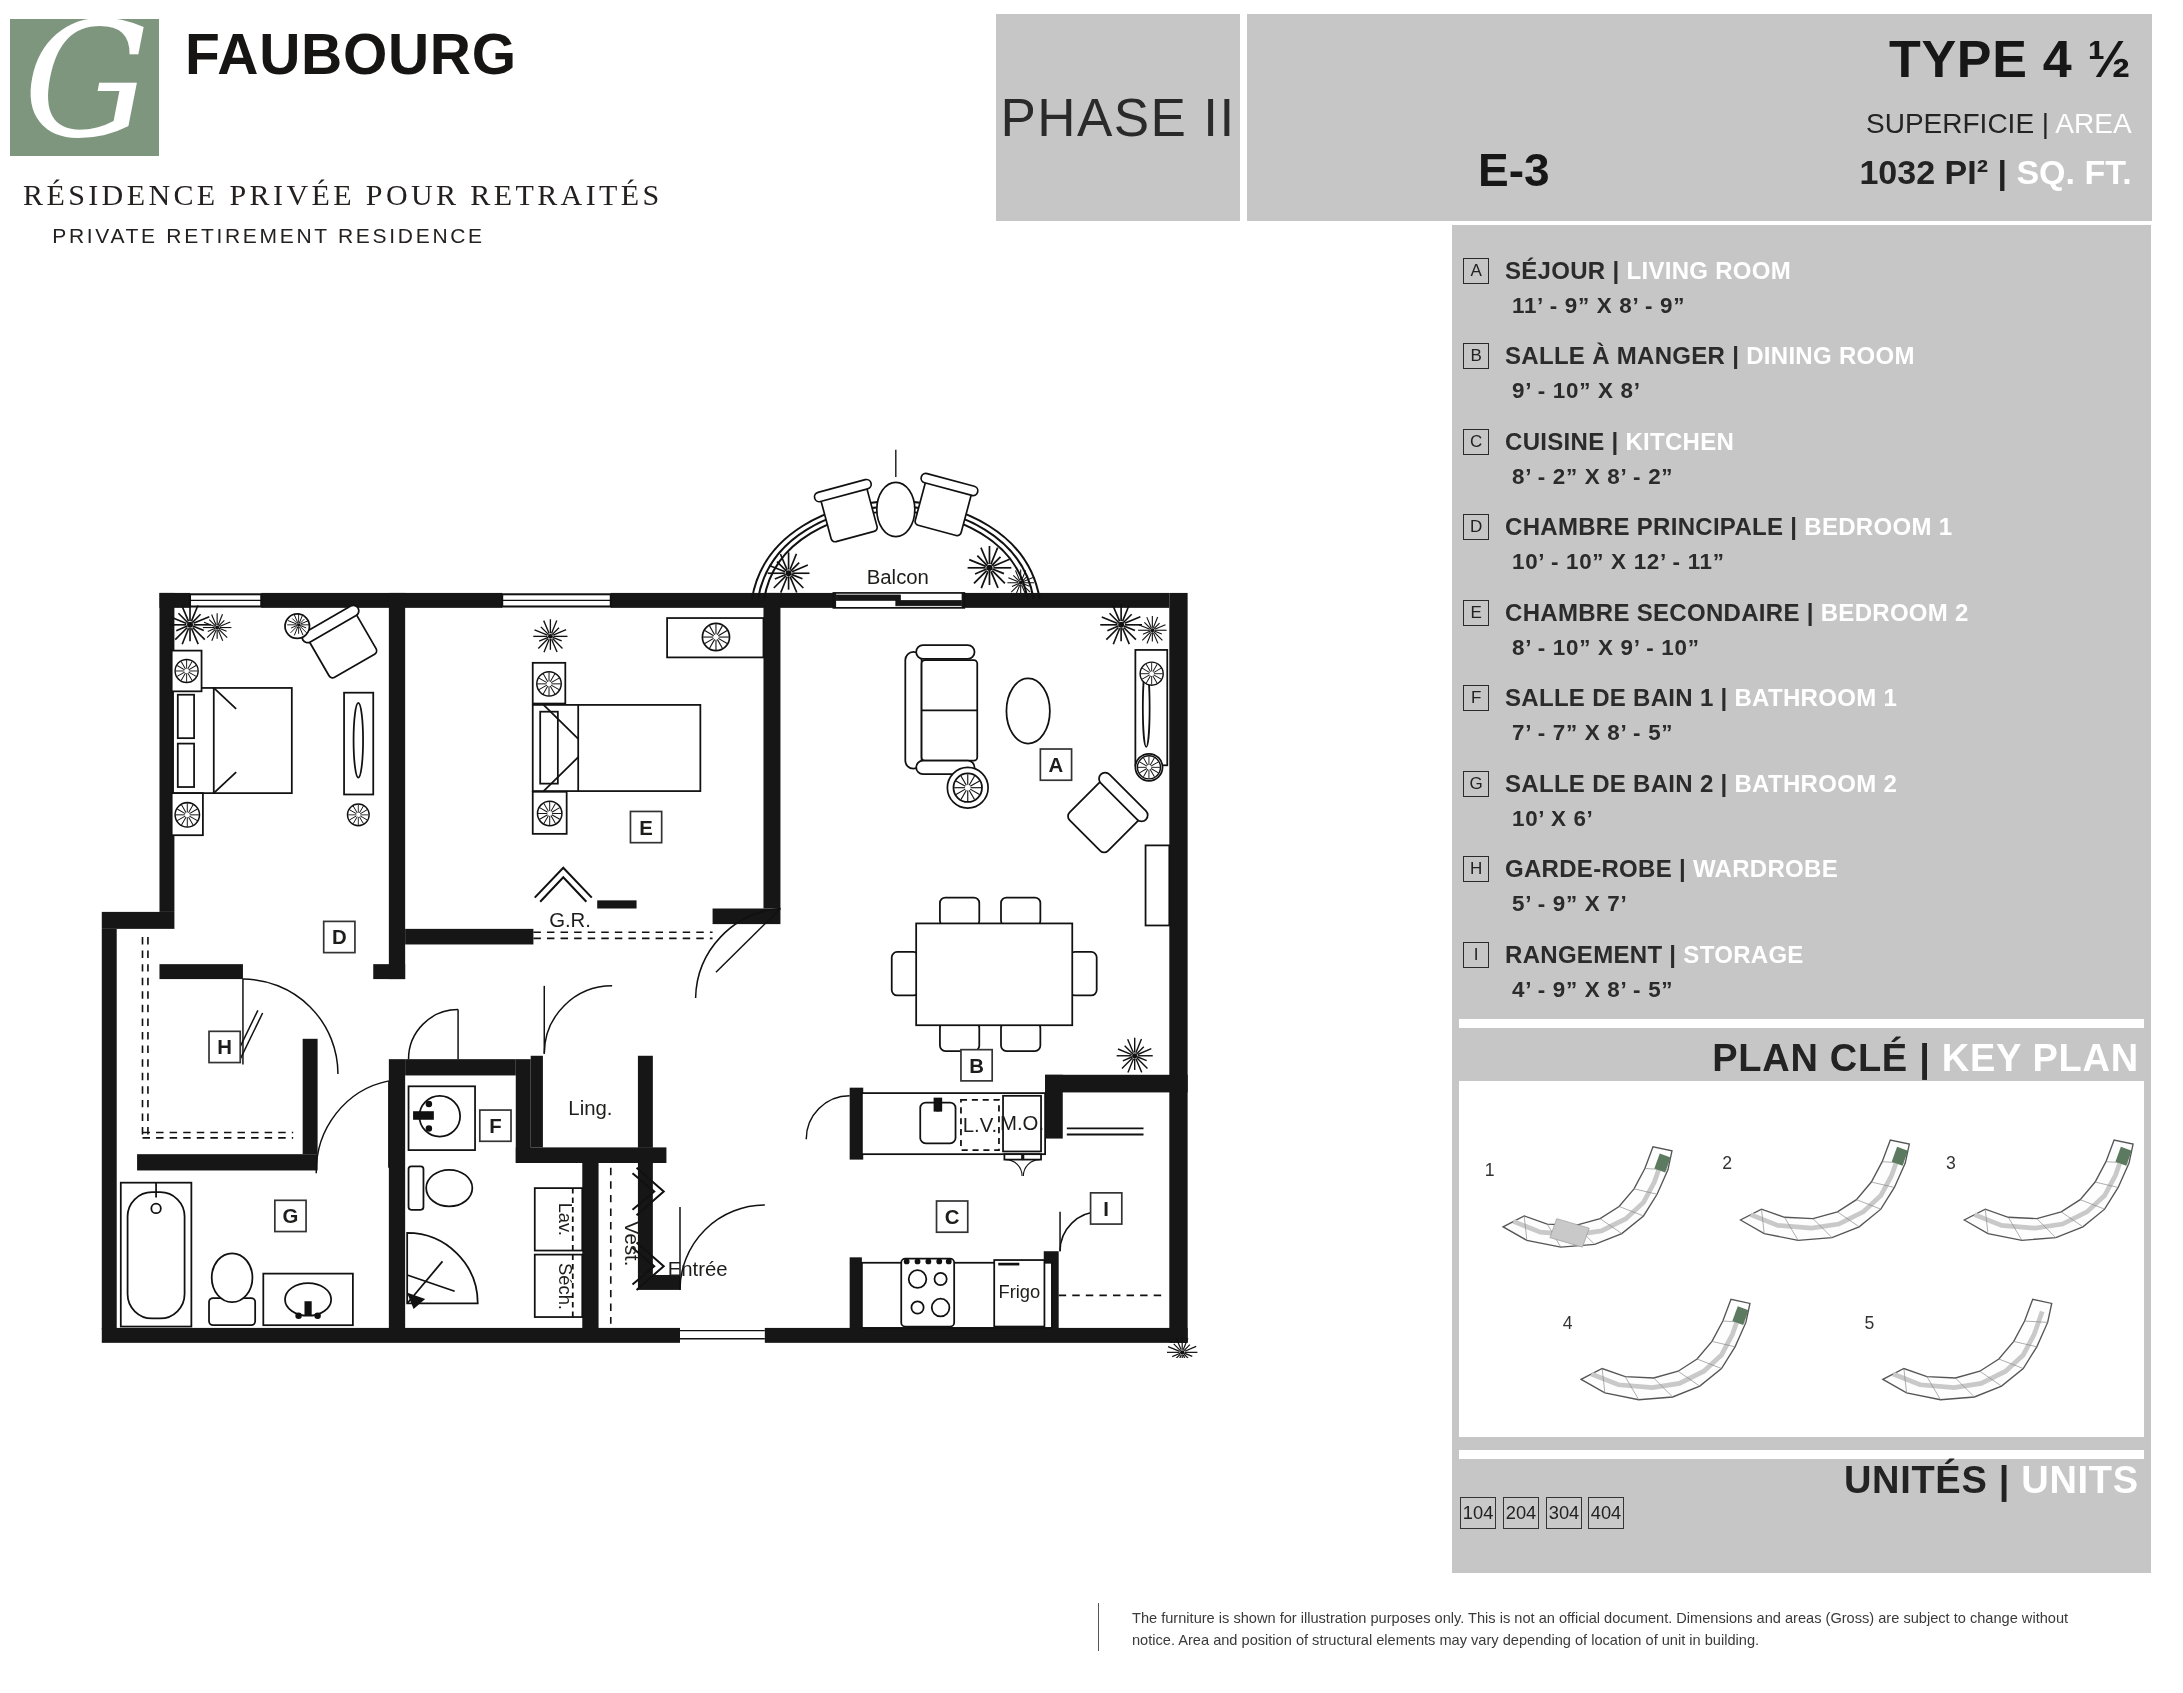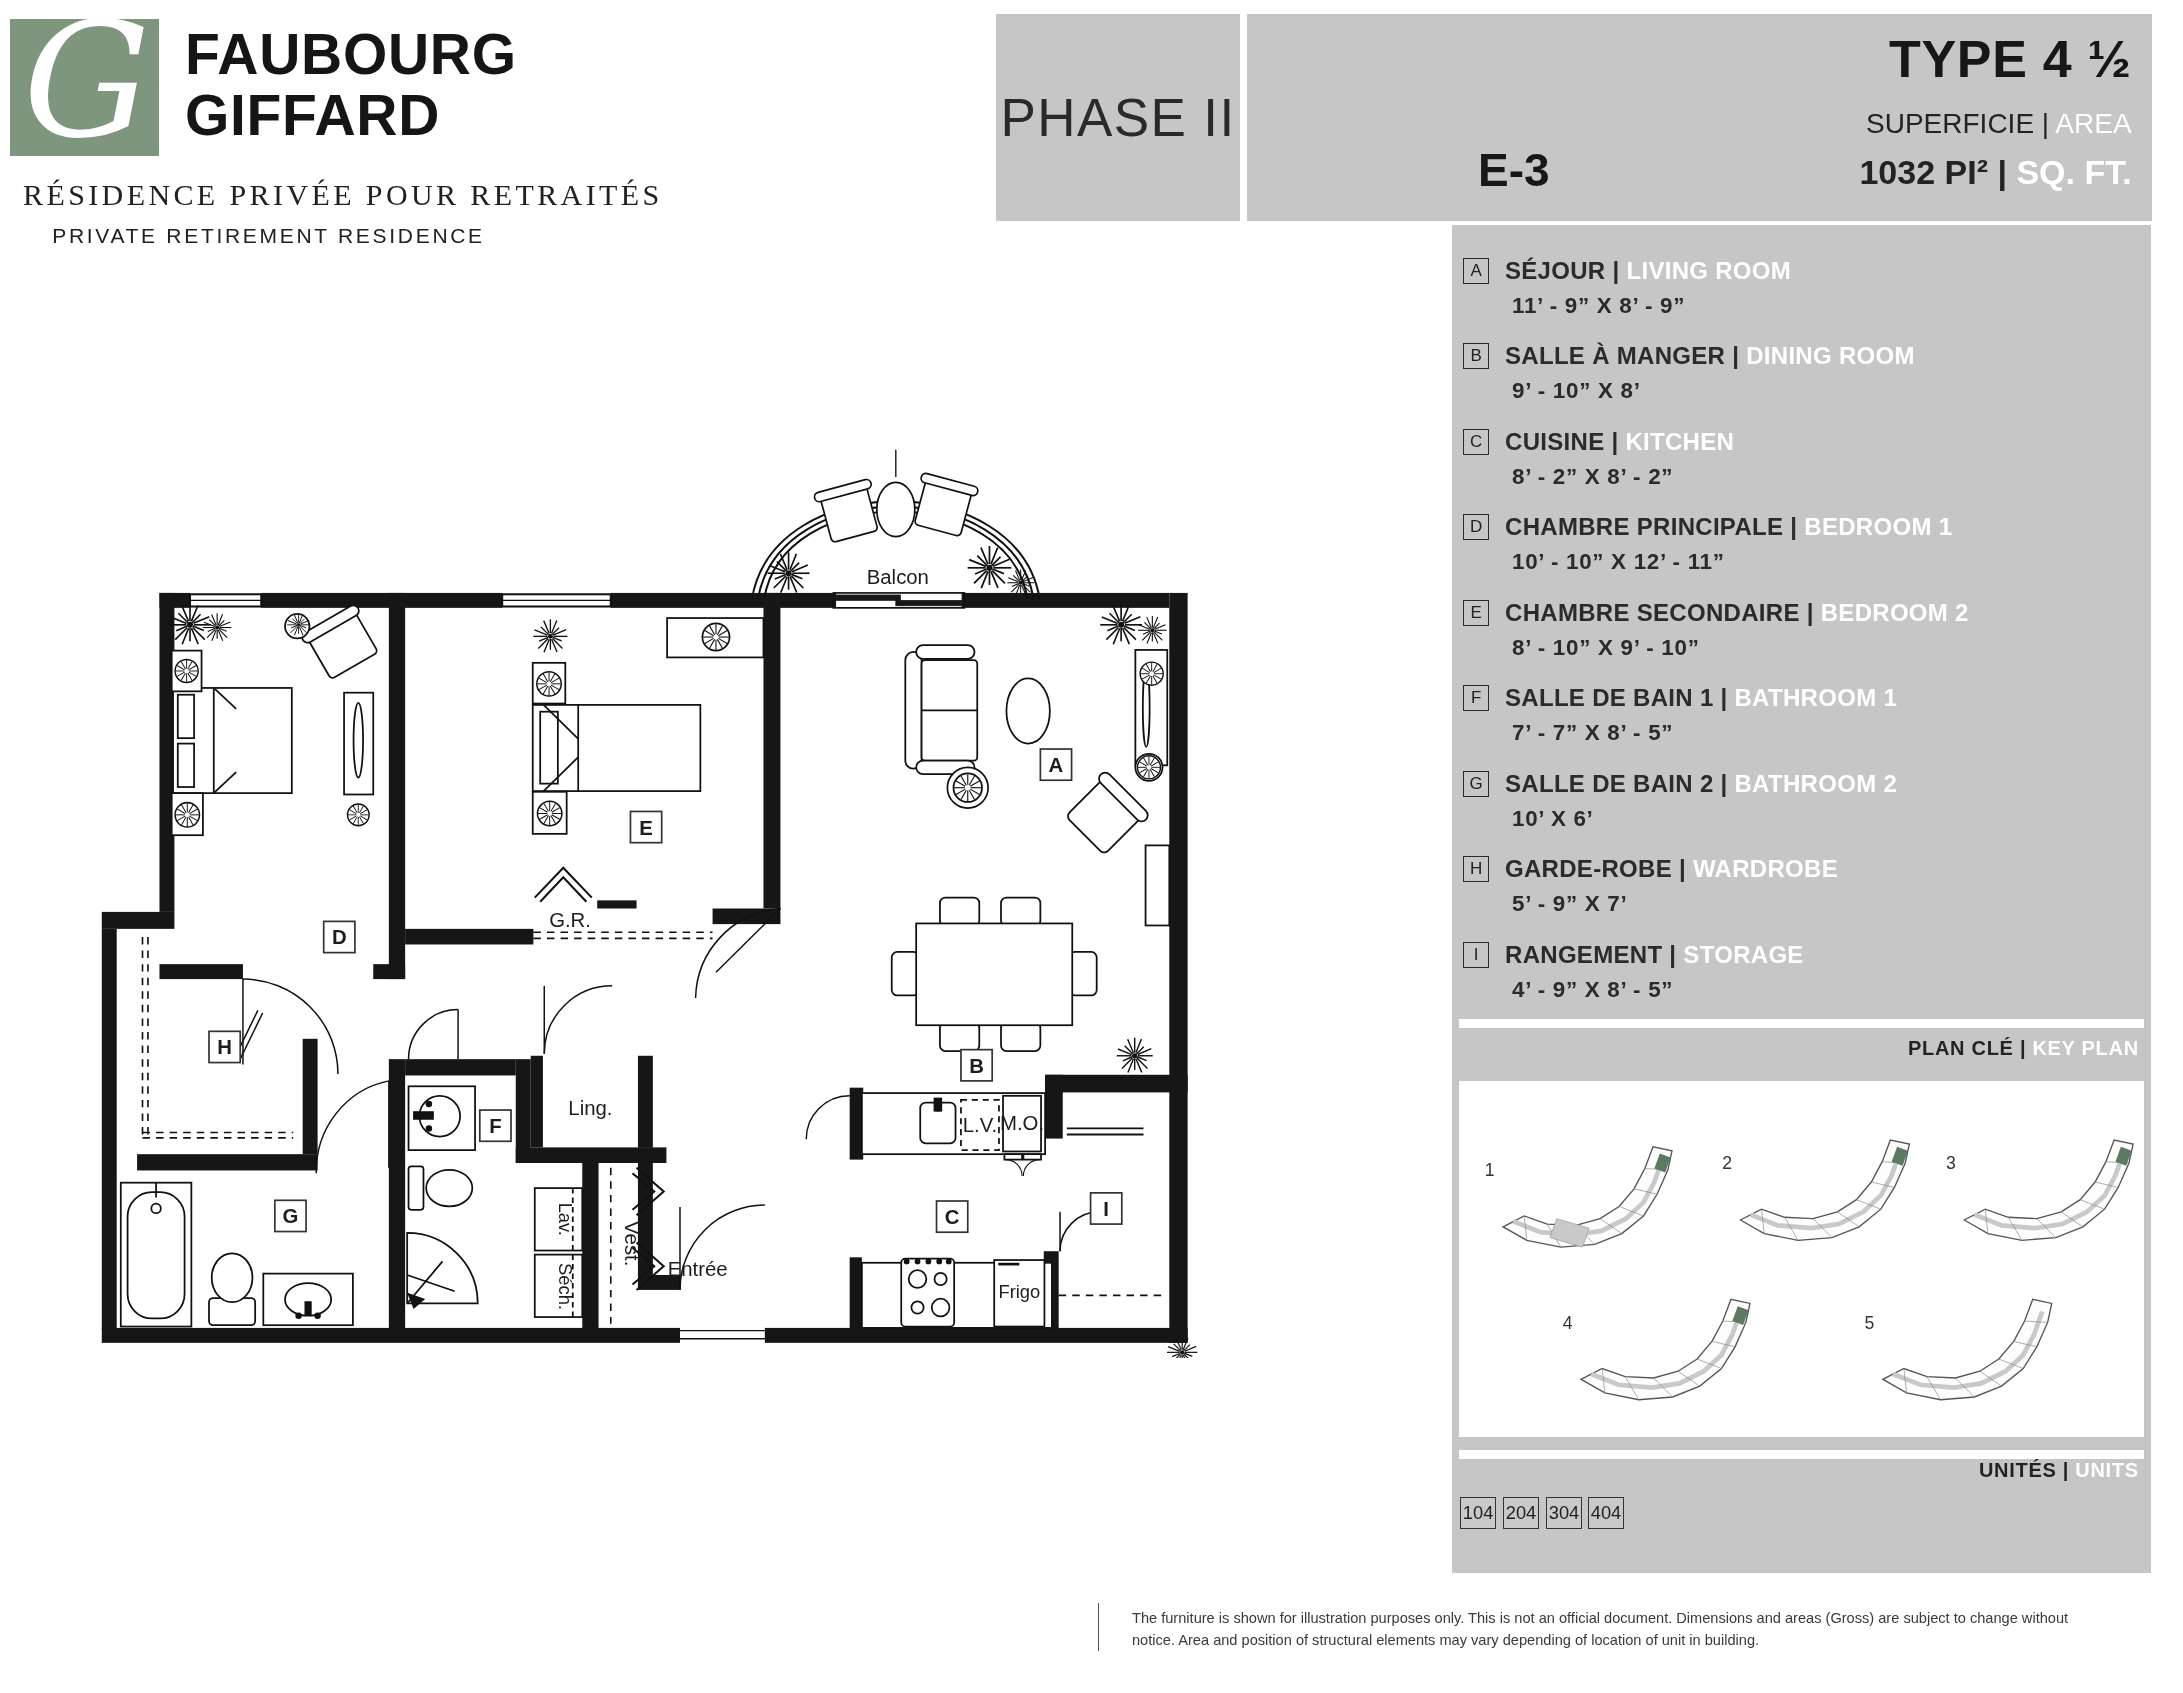--- a/index.html
+++ b/index.html
@@ -28,21 +28,21 @@
   .wt{color:#fff;} .dk{color:#232323;}
   
   #legend{left:1452px;top:225px;width:699px;height:1348px;}
   .entry{position:absolute;left:0;width:699px;height:81px;}
   .lbox{position:absolute;left:11px;top:0px;width:24.4px;height:24.4px;border:1.7px solid #2a2a2a;
         text-align:center;font-size:17px;line-height:24.4px;color:#222;}
   .llabel{position:absolute;left:53px;top:-1.4px;font-size:24px;font-weight:bold;letter-spacing:0.3px;white-space:nowrap;}
   .ldims{position:absolute;left:60px;top:35px;font-size:22.4px;font-weight:bold;color:#2b2b2b;letter-spacing:0.7px;white-space:nowrap;}
   .llabel .fr{color:#2b2b2b;} .llabel .sep{color:#2b2b2b;} .llabel .en{color:#fff;text-align:center;}
   .wbar{position:absolute;left:6.8px;width:685px;height:8.8px;background:#fff;}
-  .twotone{position:absolute;right:12.2px;font-size:20px;font-weight:bold;letter-spacing:0.7px;white-space:nowrap;}
+  .twotone{position:absolute;right:12.2px;font-size:38px;font-weight:bold;letter-spacing:0.7px;white-space:nowrap;}
   #keyplan-box{position:absolute;left:6.8px;top:856px;width:685px;height:356px;background:#fff;}
   .unitbox{position:absolute;top:1272px;width:34px;height:30px;border:1.4px solid #333;background:#c9c9c9;
         text-align:center;line-height:30px;font-size:18.3px;color:#222;}
   
   #plan{left:95px;top:421px;width:1208px;height:937px;}
   svg text{font-family:"Liberation Sans",sans-serif;fill:#1d1d1b;}
   .ptxt{font-size:30px;} .ptxt-s{font-size:27px;}
   .rletter{font-size:30px;font-weight:bold;}
   .kpnum{font-size:26px;fill:#333;}
   
@@ -51,21 +51,20 @@
   #foot-div{left:1098px;top:1603px;width:1.4px;height:48px;background:#555;}
 </style>
 </head>
 <body>
 
 <div class="abs" id="logo-square">
   <div class="g">G</div>
 </div>
 <div class="abs" id="brand">
   <div class="l1">FAUBOURG</div>
-  <div class="l2">GIFFARD</div>
 </div>
 <div class="abs" id="tagline-fr">RÉSIDENCE PRIVÉE POUR RETRAITÉS</div>
 <div class="abs" id="tagline-en">PRIVATE RETIREMENT RESIDENCE</div>
 
 <div class="abs gray" id="phase-block">
   <span>PHASE II</span>
 </div>
 <div class="abs gray" id="type-block">
   <div id="type-title">TYPE 4 ½</div>
   <div id="superficie"><span class="dk">SUPERFICIE</span><span class="dk"> | </span><span class="wt">AREA</span></div>

